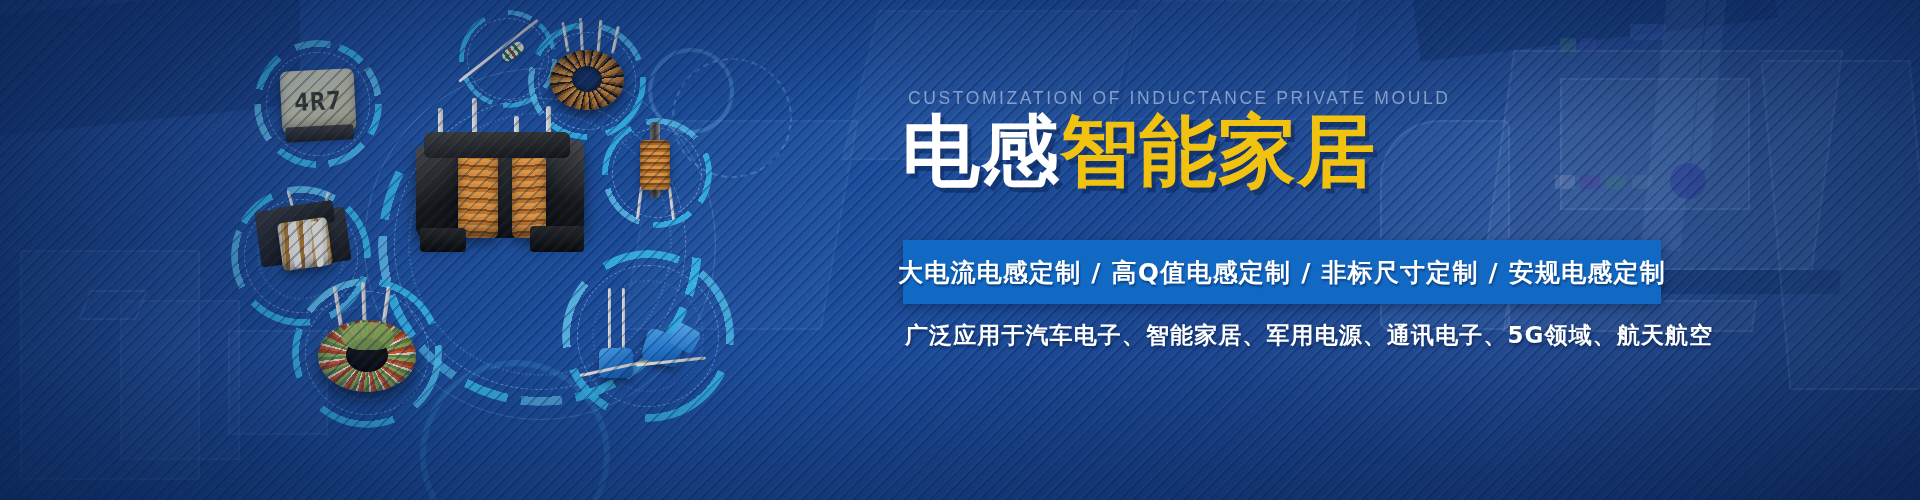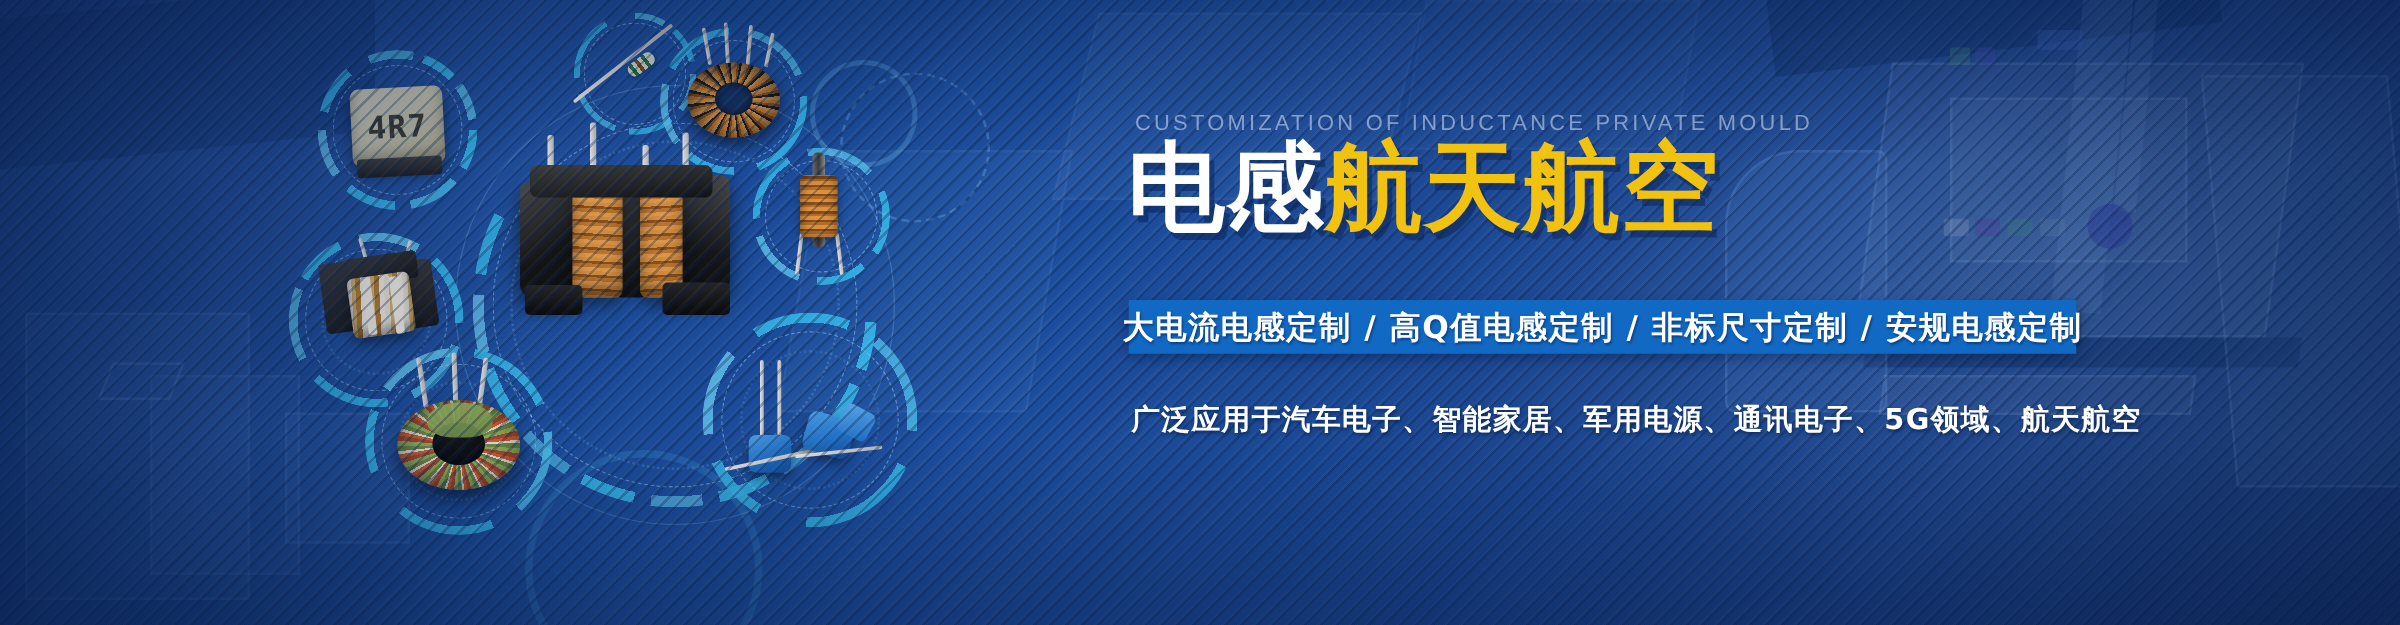--- a/index.html
+++ b/index.html
@@ -90,21 +90,21 @@
     position:absolute; left:902px; top:112px;
     font-size:78px; font-weight:bold; line-height:1.02;
     letter-spacing:1px; white-space:nowrap;
     font-family:"DejaVu Sans","Liberation Sans",sans-serif;
   }
   .h-white{ color:#ffffff; text-shadow:4px 5px 0 rgba(8,32,78,.48); }
   .h-gold { color:#f2c211; text-shadow:4px 5px 0 rgba(8,32,78,.48); }
 
   .pillbar{
     position:absolute; left:903px; top:240px;
-    width:758px; height:43px;
+    width:758px; height:64px;
     background:#1169c4;
     display:flex; align-items:center; justify-content:center;
     box-shadow:0 3px 10px rgba(5,24,62,.40);
   }
   .pillbar .txt{
     color:#ffffff; font-size:25px; font-weight:bold;
     letter-spacing:1.2px; white-space:nowrap;
     text-shadow:1px 2px 2px rgba(6,30,76,.55);
     font-family:"DejaVu Sans","Liberation Sans",sans-serif;
   }
@@ -395,21 +395,21 @@
     </div>
   </div>
 
   <div class="hatch"></div>
   <div class="vignette"></div>
 
   <div>
 
     <div class="eyebrow">CUSTOMIZATION OF INDUCTANCE PRIVATE MOULD</div>
 
-    <div class="headline"><span class="h-white">电感</span><span class="h-gold">航天航空</span></div>
+    <div class="headline"><span class="h-white">电感</span><span class="h-gold">智能家居</span></div>
 
     <div class="pillbar">
       <span class="txt">大电流电感定制  /  高Q值电感定制  /  非标尺寸定制  /  安规电感定制</span>
     </div>
 
     <div class="tagline">广泛应用于汽车电子、智能家居、军用电源、通讯电子、5G领域、航天航空</div>
   </div>
 
 </div>
 

